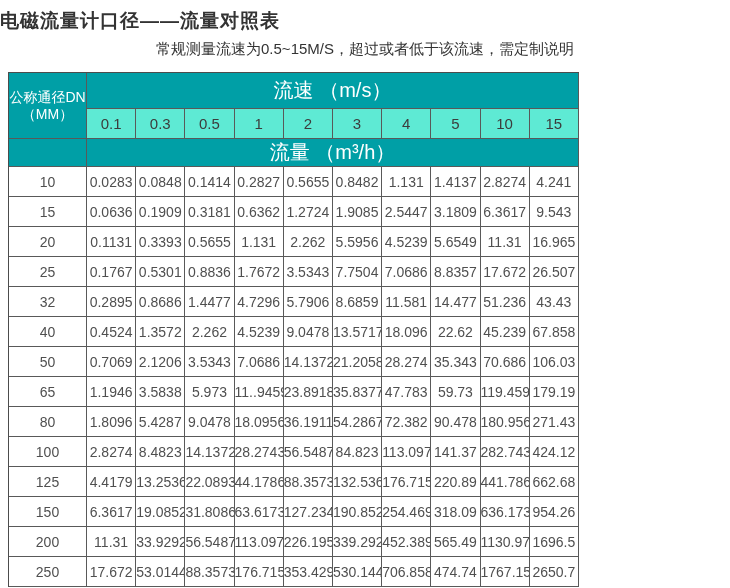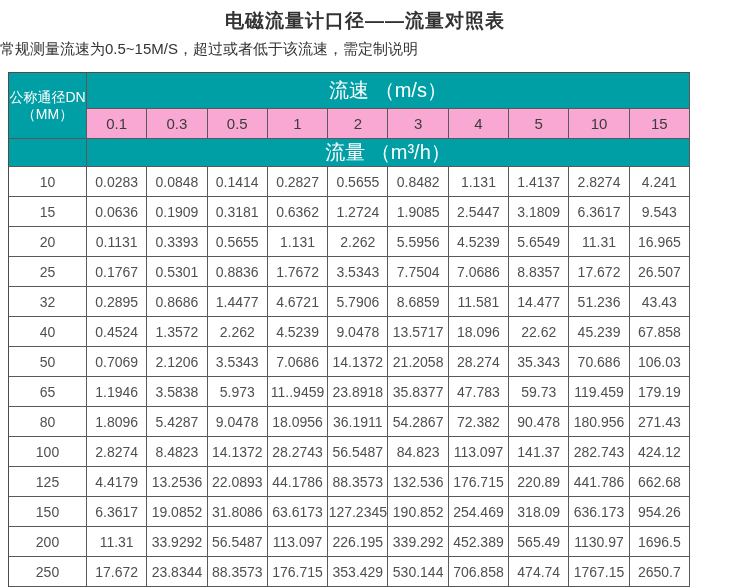--- a/index.html
+++ b/index.html
@@ -6,38 +6,38 @@
     margin: 0;
     padding: 0;
     background: #ffffff;
     width: 730px;
     height: 588px;
     font-family: "Liberation Sans", "DejaVu Sans", sans-serif;
     overflow: hidden;
   }
   .page-title {
     margin: 9px 0 0 0;
-    text-align: center;
+    text-align: left;
     font-size: 19px;
     font-weight: 700;
     color: #333333;
     letter-spacing: 1px;
     line-height: 24px;
   }
   .page-subtitle {
     margin: 6px 0 0 0;
-    text-align: left;
+    text-align: center;
     font-size: 15px;
     font-weight: 400;
     color: #333333;
     line-height: 19px;
   }
   table.flow-table {
     margin: 14px 8px 0 8px;
-    width: 682px;
+    width: 571px;
     border-collapse: separate;
     border-spacing: 0;
     table-layout: fixed;
     border-top: 1px solid #4c4c4c;
     border-left: 1px solid #4c4c4c;
   }
   table.flow-table td {
     border-right: 1px solid #595959;
     border-bottom: 1px solid #595959;
     text-align: center;
@@ -54,21 +54,21 @@
     font-size: 20px;
   }
   tr.row-velocity-header { height: 36px; }
   tr.row-velocity-values { height: 30px; }
   tr.row-flow-header     { height: 27px; }
   tr.data-row            { height: 30px; }
   td.corner-cell { font-size: 14px; line-height: 17px; }
   td.velocity-value {
     font-size: 15px;
     color: #3c3c3c;
-    background: #f9a8d4;
+    background: #5eead4;
   }
   td.dn-cell, td.value-cell {
     font-size: 14px;
     color: #4f4f4f;
     background: #ffffff;
   }
 </style>
 </head>
 <body>
 
@@ -164,21 +164,21 @@
           <td class="value-cell">7.0686</td>
           <td class="value-cell">8.8357</td>
           <td class="value-cell">17.672</td>
           <td class="value-cell">26.507</td>
         </tr>
         <tr class="data-row">
           <td class="dn-cell">32</td>
           <td class="value-cell">0.2895</td>
           <td class="value-cell">0.8686</td>
           <td class="value-cell">1.4477</td>
-          <td class="value-cell">4.6721</td>
+          <td class="value-cell">4.7296</td>
           <td class="value-cell">5.7906</td>
           <td class="value-cell">8.6859</td>
           <td class="value-cell">11.581</td>
           <td class="value-cell">14.477</td>
           <td class="value-cell">51.236</td>
           <td class="value-cell">43.43</td>
         </tr>
         <tr class="data-row">
           <td class="dn-cell">40</td>
           <td class="value-cell">0.4524</td>
@@ -279,21 +279,21 @@
           <td class="value-cell">226.195</td>
           <td class="value-cell">339.292</td>
           <td class="value-cell">452.389</td>
           <td class="value-cell">565.49</td>
           <td class="value-cell">1130.97</td>
           <td class="value-cell">1696.5</td>
         </tr>
         <tr class="data-row">
           <td class="dn-cell">250</td>
           <td class="value-cell">17.672</td>
-          <td class="value-cell">23.8344</td>
+          <td class="value-cell">53.0144</td>
           <td class="value-cell">88.3573</td>
           <td class="value-cell">176.715</td>
           <td class="value-cell">353.429</td>
           <td class="value-cell">530.144</td>
           <td class="value-cell">706.858</td>
           <td class="value-cell">474.74</td>
           <td class="value-cell">1767.15</td>
           <td class="value-cell">2650.7</td>
         </tr>
       </tbody>

